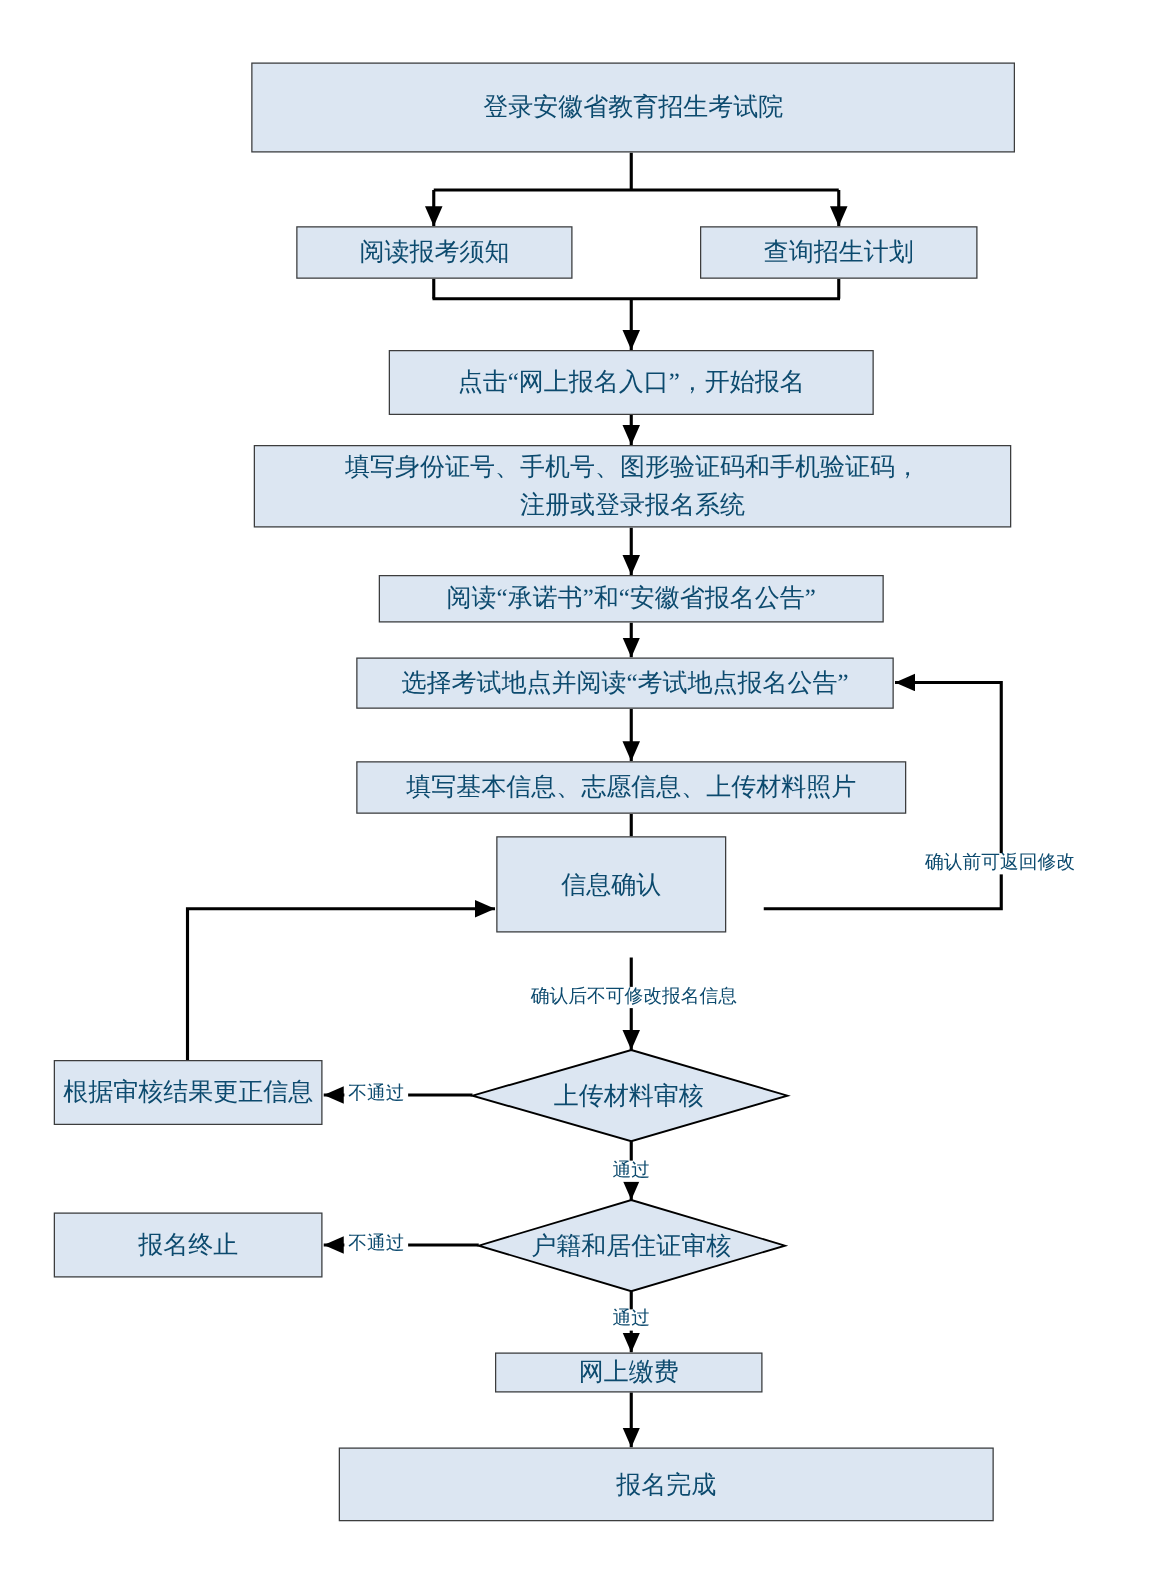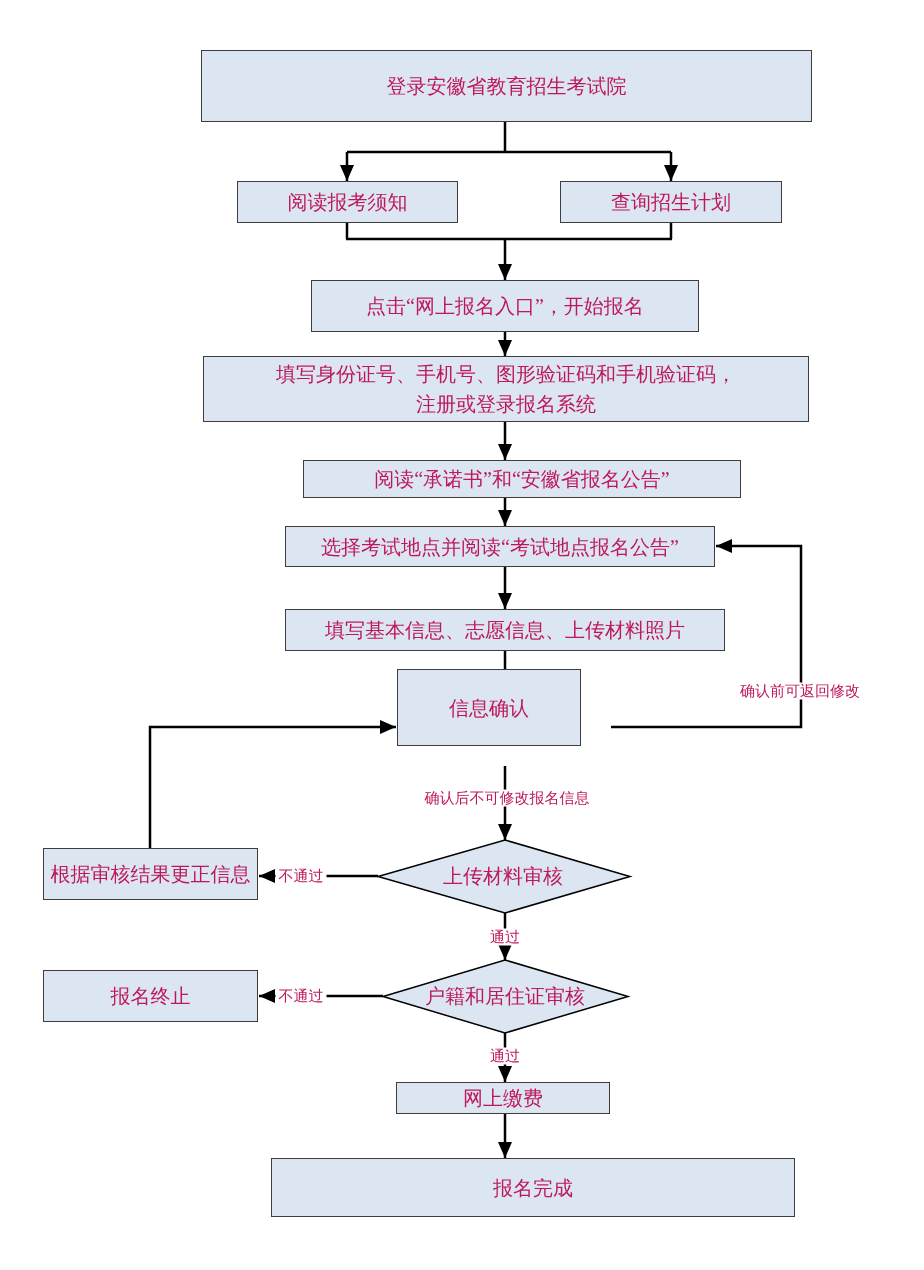--- a/index.html
+++ b/index.html
@@ -1,18 +1,18 @@
 <!DOCTYPE html>
 <html><head>
 <meta charset="utf-8">
 <style>
   html,body{margin:0;padding:0;background:#ffffff;}
   #canvas{
     position:relative;width:924px;height:1270px;background:#ffffff;
-    font-family:"Liberation Serif","DejaVu Serif",serif;color:#be185d;
+    font-family:"Liberation Serif","DejaVu Serif",serif;color:#0c4a6e;
     overflow:hidden;
   }
   #wires{position:absolute;left:0;top:0;width:924px;height:1270px;}
   .node{
     position:absolute;background:#dce6f2;border:1.5px solid #3d3d3d;
     display:flex;flex-direction:column;align-items:center;justify-content:center;
     box-sizing:border-box;font-size:20px;line-height:30px;text-align:center;
     white-space:nowrap;
   }
   .dtext{
@@ -90,21 +90,21 @@
 
   <div class="node" style="left:311px;top:280px;width:388px;height:52px;">
     <div>点击“网上报名入口”，开始报名</div>
   </div>
 
   <div class="node" style="left:203px;top:356px;width:606px;height:66px;">
     <div>填写身份证号、手机号、图形验证码和手机验证码，</div>
     <div>注册或登录报名系统</div>
   </div>
 
-  <div class="node" style="left:303px;top:460px;width:438px;height:38px;">
+  <div class="node" style="left:303px;top:460px;width:404px;height:38px;">
     <div>阅读“承诺书”和“安徽省报名公告”</div>
   </div>
 
   <div class="node" style="left:285px;top:526px;width:430px;height:41px;">
     <div>选择考试地点并阅读“考试地点报名公告”</div>
   </div>
 
   <div class="node" style="left:285px;top:609px;width:440px;height:42px;">
     <div>填写基本信息、志愿信息、上传材料照片</div>
   </div>

